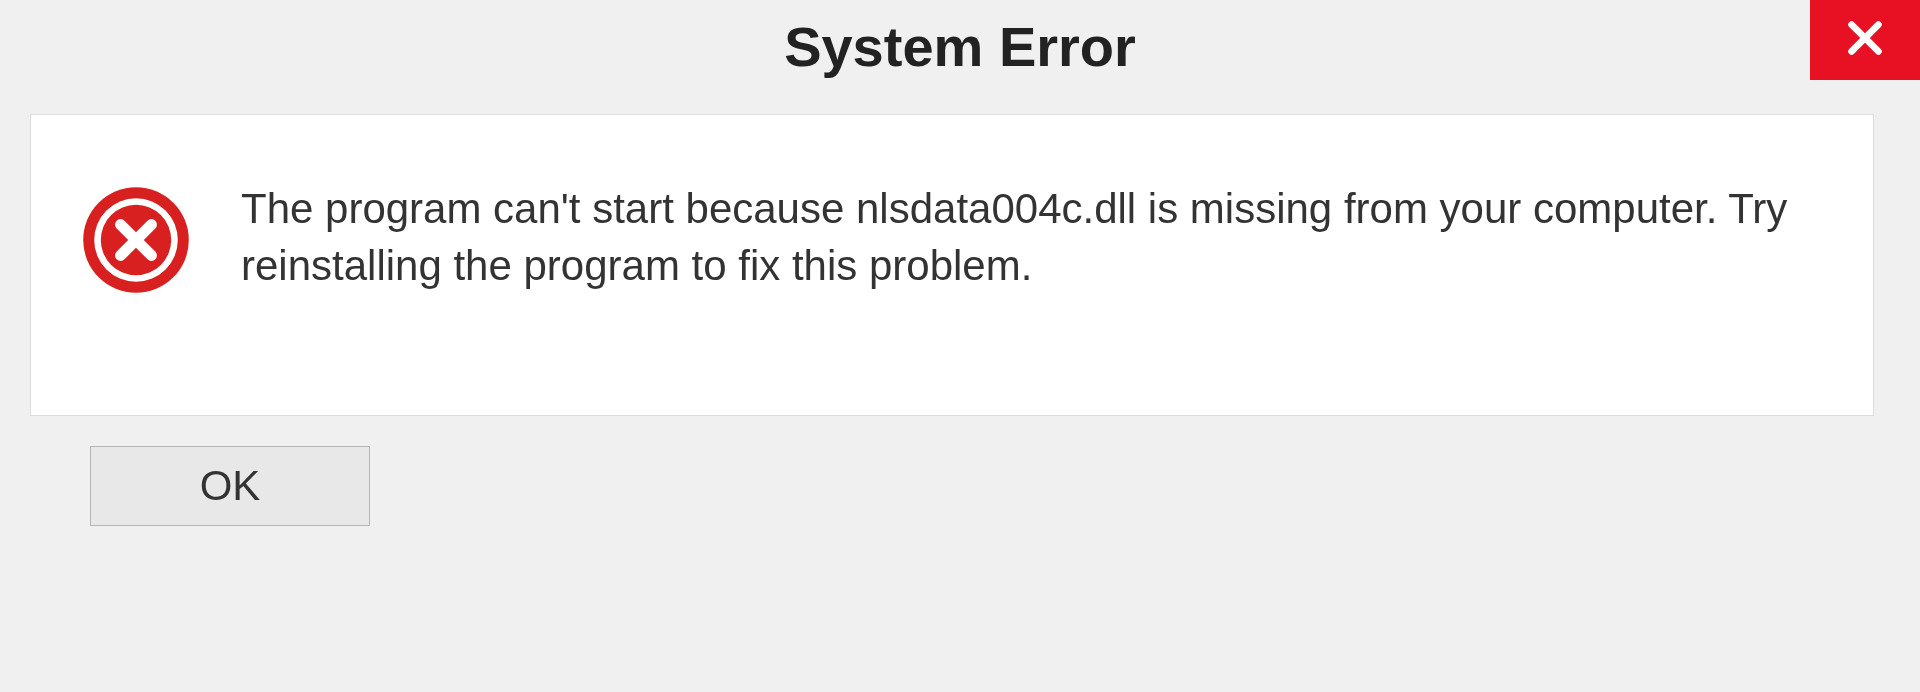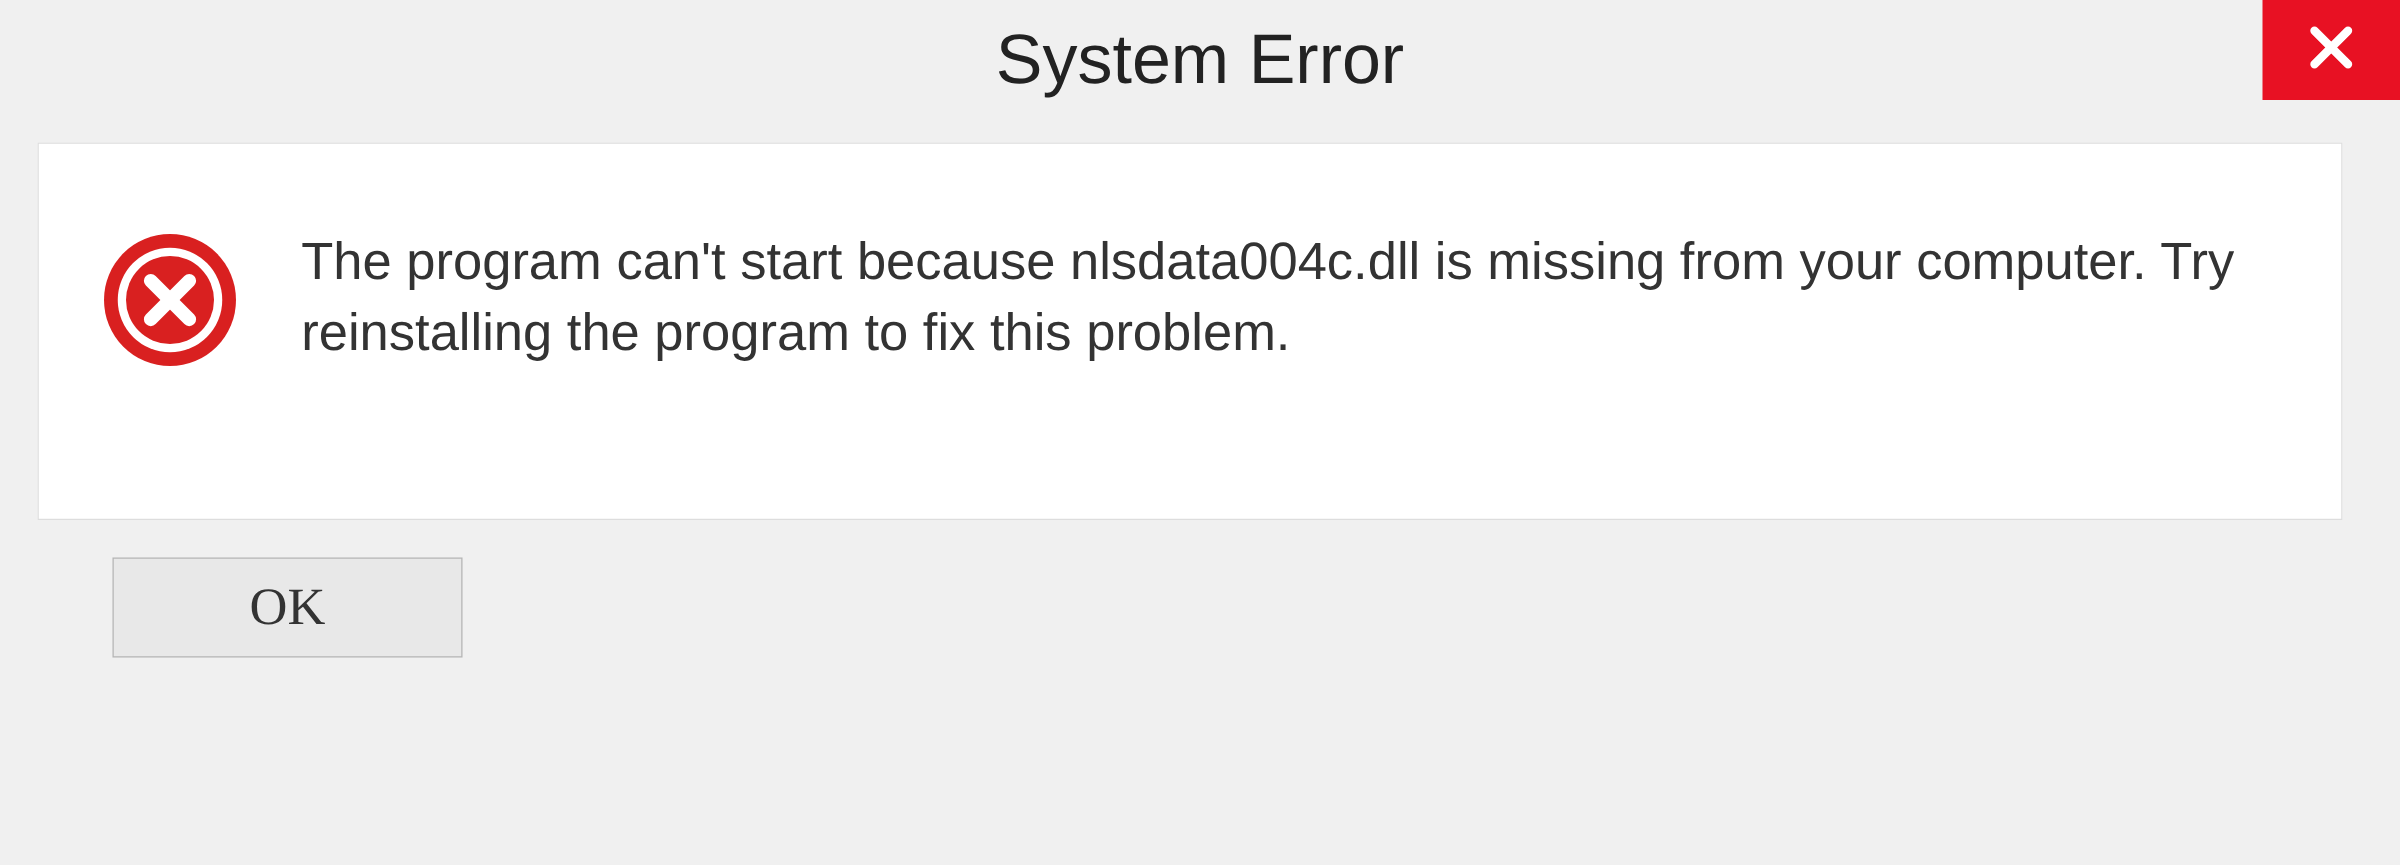--- a/index.html
+++ b/index.html
@@ -23,21 +23,21 @@
     .titlebar {
       display: flex;
       align-items: flex-start;
       justify-content: center;
       position: relative;
       height: 100px;
       padding-top: 14px;
     }
     .title {
       font-size: 56px;
-      font-weight: 400;
+      font-weight: 700;
       color: #222;
       text-align: center;
     }
     .close-btn {
       position: absolute;
       right: 0;
       top: 0;
       width: 110px;
       height: 80px;
       background: #e81123;
@@ -90,21 +90,21 @@
       width: 280px;
       height: 80px;
       background: #e8e8e8;
       border: 1px solid #b5b5b5;
       font-size: 42px;
       color: #333;
       display: flex;
       align-items: center;
       justify-content: center;
       cursor: pointer;
-      font-family: Liberation Serif, serif;
+      font-family: Liberation Sans, sans-serif;
     }
   </style>
 </head>
 <body>
 
 <div class="dialog">
   <div class="titlebar">
     <div class="title">System Error</div>
     <div class="close-btn">
       <span>

